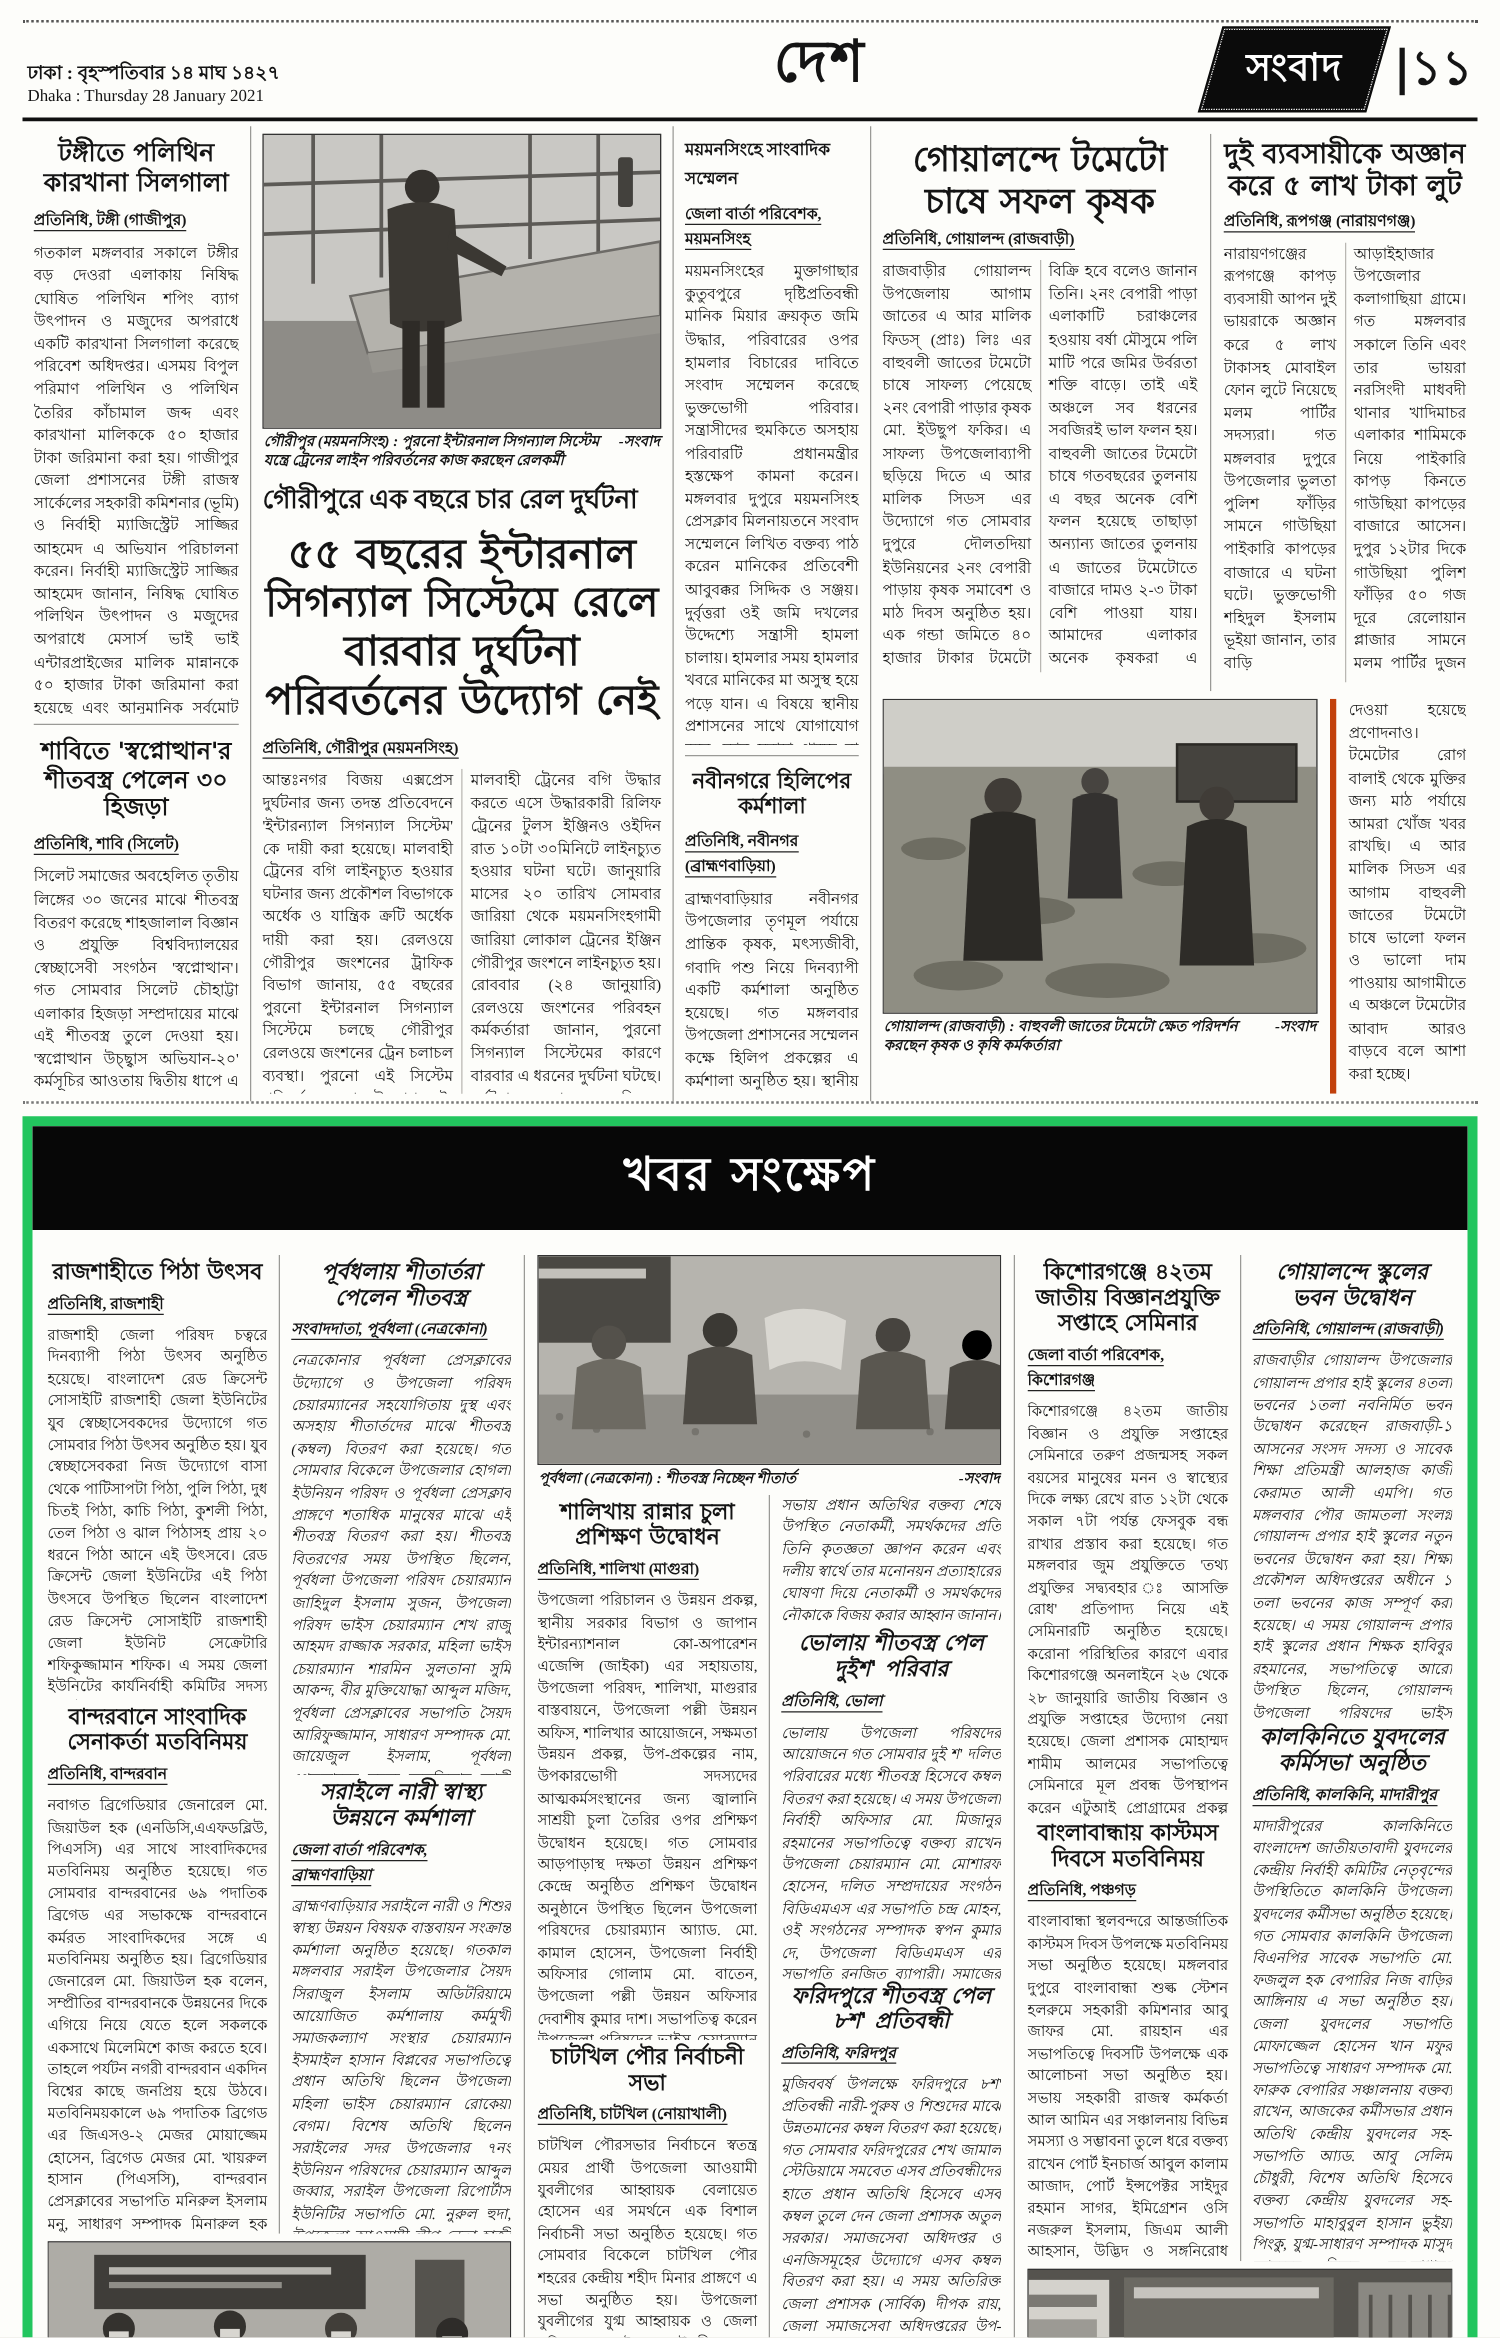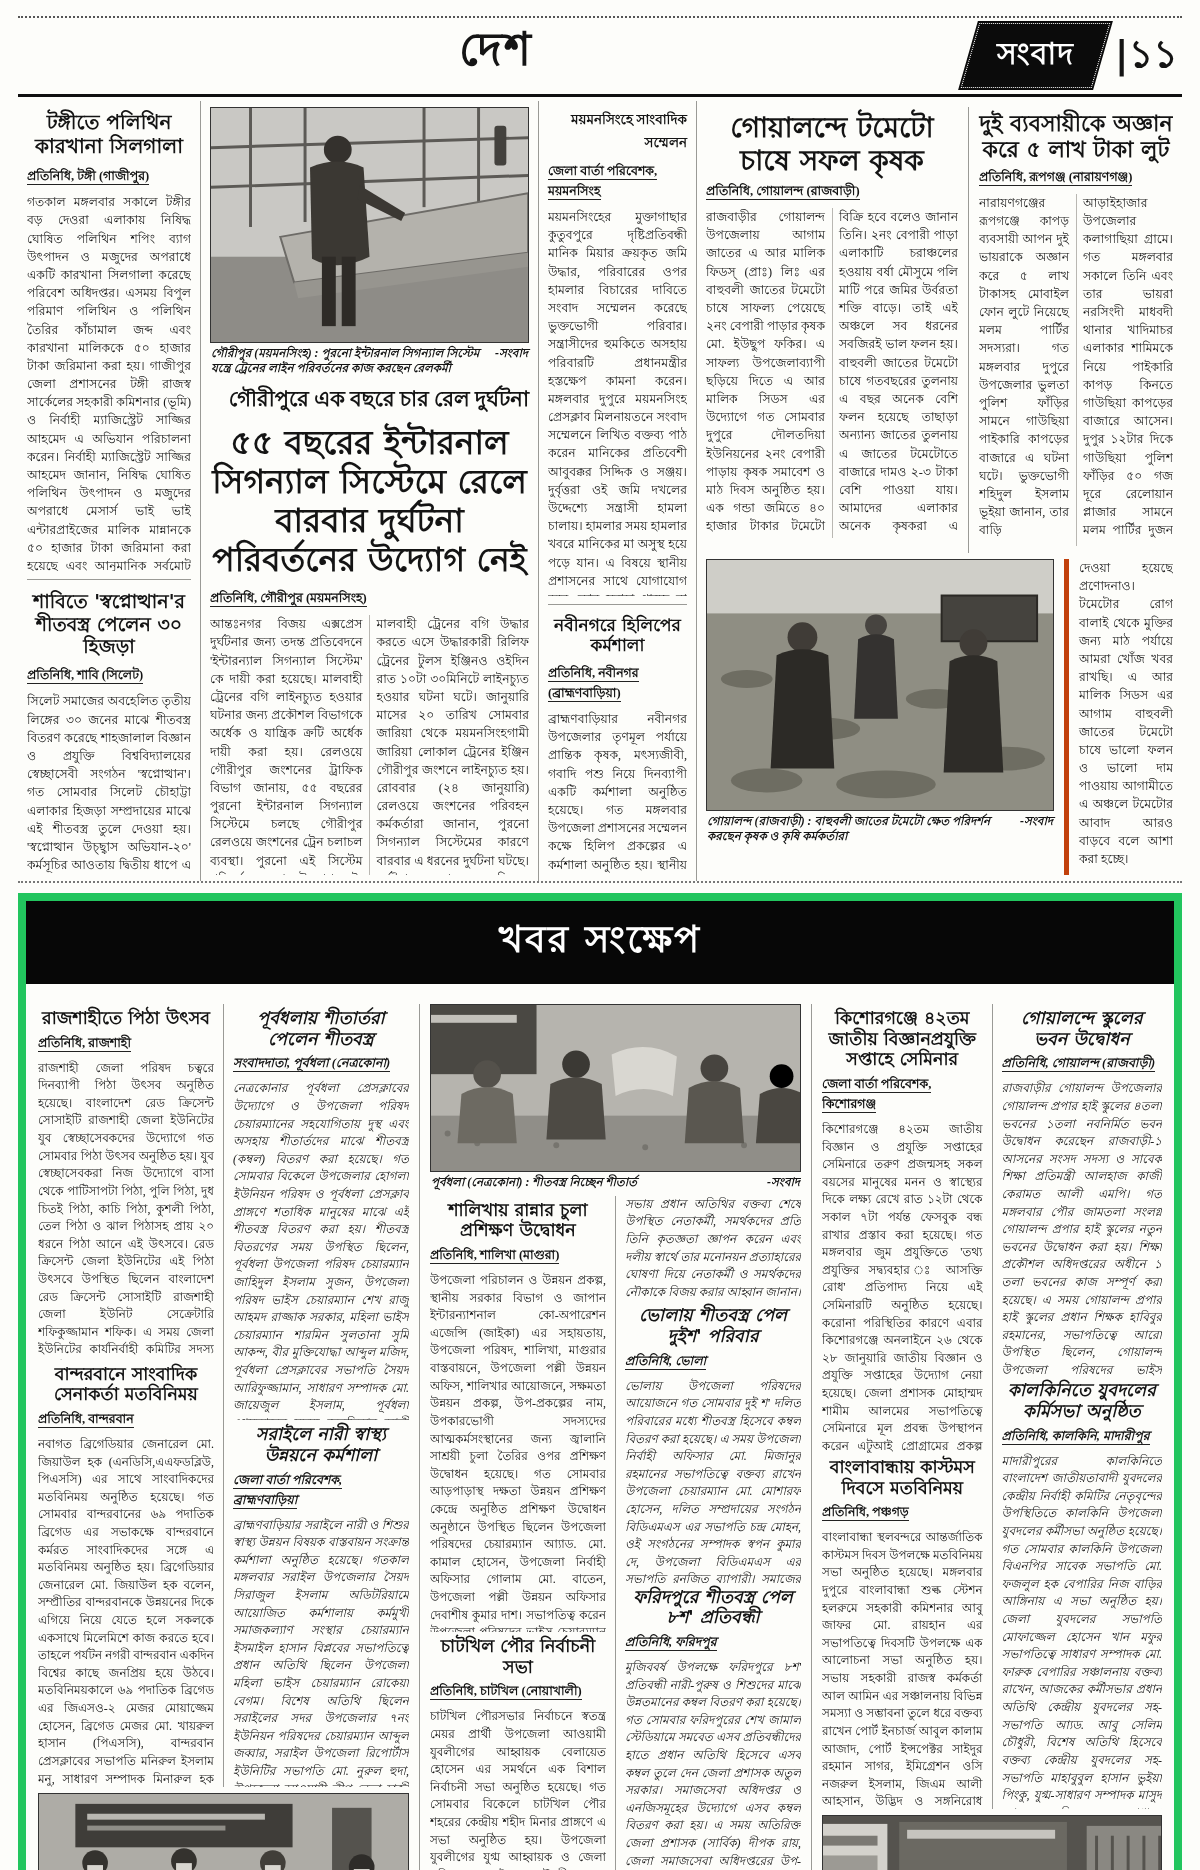--- a/index.html
+++ b/index.html
@@ -15,21 +15,21 @@
   .hdr-logo{flex:1;text-align:center;font-size:46px;font-weight:900;letter-spacing:2px;padding-bottom:2px;
             font-family:"DejaVu Sans","Liberation Sans",sans-serif;}
   .hdr-right{display:flex;align-items:center;gap:14px;padding-bottom:4px;}
   .masthead-box{background:#0b0b0b;transform:skewX(-16deg);padding:6px 26px;border:1px dotted #fff;outline:2px solid #0b0b0b;}
   .masthead-box span{display:inline-block;transform:skewX(16deg);color:#fff;font-size:30px;font-weight:900;
                      font-family:"DejaVu Sans","Liberation Sans",sans-serif;letter-spacing:1px;}
   .pageno{font-size:38px;font-weight:900;font-family:"DejaVu Sans","Liberation Sans",sans-serif;}
   .hdr-rule{border-top:3px solid #101010;margin-top:2px;}
 
   
-  .kicker{text-align:right;font-weight:bold;font-size:17px;margin:6px 0 2px 0;}
+  .kicker{text-align:left;font-weight:bold;font-size:17px;margin:6px 0 2px 0;}
   .headline{text-align:center;font-weight:900;line-height:1.18;margin:4px 0;font-family:"DejaVu Sans","Liberation Sans",sans-serif;}
   .byline{font-weight:bold;font-size:12.5px;margin:5px 0 6px 0;}
   .byline span{border-bottom:1px solid #222;padding-bottom:1px;}
   .bodytext{font-size:12.3px;line-height:1.48;text-align:justify;overflow:hidden;}
   .caption{display:flex;justify-content:space-between;gap:8px;font-size:11.8px;font-style:italic;font-weight:600;
            padding:3px 1px 2px 1px;line-height:1.25;}
   .caption .credit{white-space:nowrap;}
   .photo{width:100%;background:#bdbbb6;border:1px solid #333;overflow:hidden;display:block;}
 
   
@@ -70,20 +70,24 @@
   .bh{font-size:17.5px;margin:4px 0 2px 0;}
   .bbody{font-size:11.9px;}
   .bphoto-wrap{margin-top:6px;}
 </style>
 </head>
 <body>
 
 <div class="page">
 
   <div class="hdr">
+    <div class="hdr-date">
+      <div class="bn">ঢাকা : বৃহস্পতিবার ১৪ মাঘ ১৪২৭</div>
+      <div class="en">Dhaka : Thursday 28 January 2021</div>
+    </div>
     <div class="hdr-logo">দেশ</div>
     <div class="hdr-right">
       <div class="masthead-box">
         <span>সংবাদ</span>
       </div>
       <div class="pageno">|১১</div>
     </div>
   </div>
   <div class="hdr-rule"></div>
 

